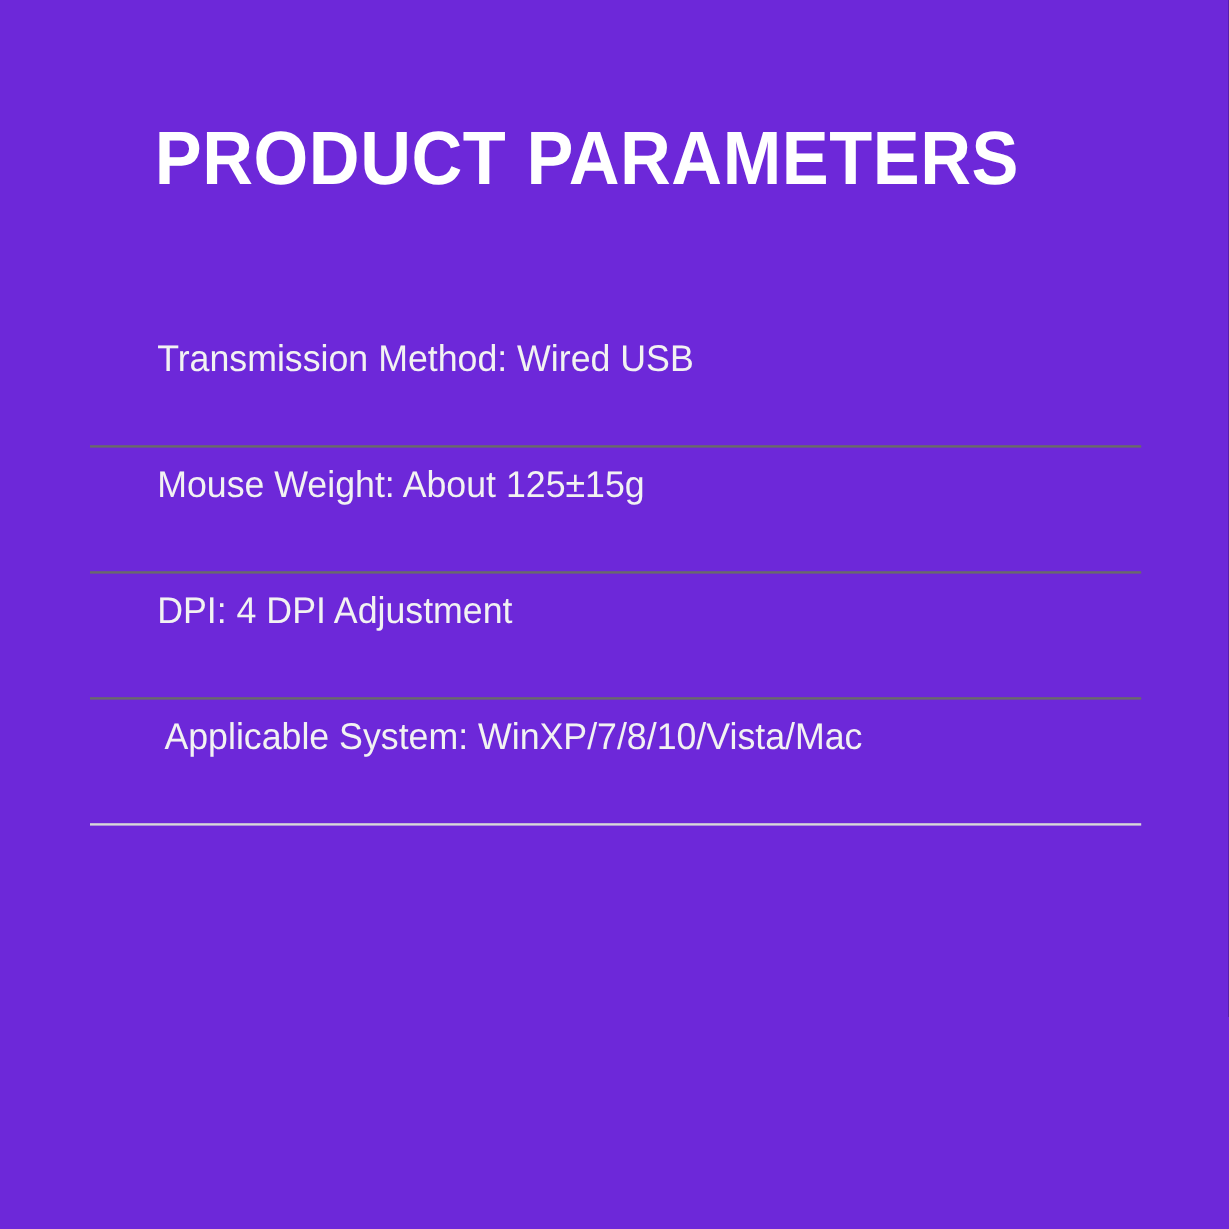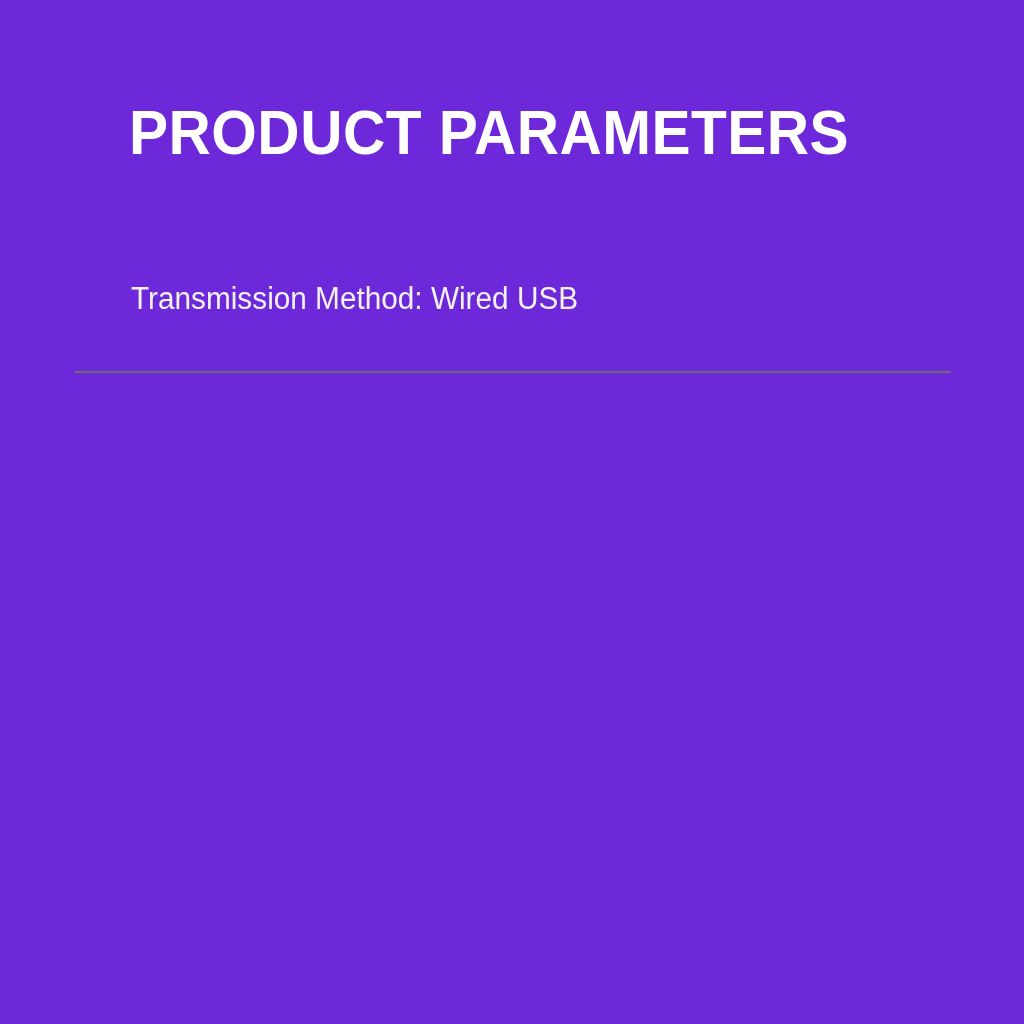--- a/index.html
+++ b/index.html
@@ -90,20 +90,32 @@
 
   <div id="page-title">PRODUCT PARAMETERS</div>
 
   <div id="param-table">
 
     <div class="param-row" data-indent="a">
       <div class="param-row-text">Transmission Method: Wired USB</div>
       <div class="row-divider"></div>
     </div>
 
+    <div class="param-row" data-indent="a">
+      <div class="param-row-text">Mouse Weight: About 125±15g</div>
+      <div class="row-divider"></div>
+    </div>
+
+    <div class="param-row" data-indent="a">
+      <div class="param-row-text">DPI: 4 DPI Adjustment</div>
+      <div class="row-divider"></div>
+    </div>
 
 
 
 
-
+    <div class="param-row" data-indent="c">
+      <div class="param-row-text">Applicable System: WinXP/7/8/10/Vista/Mac</div>
+      <div class="row-divider bright"></div>
+    </div>
 
   </div>
 </div>
 
 </body></html>

